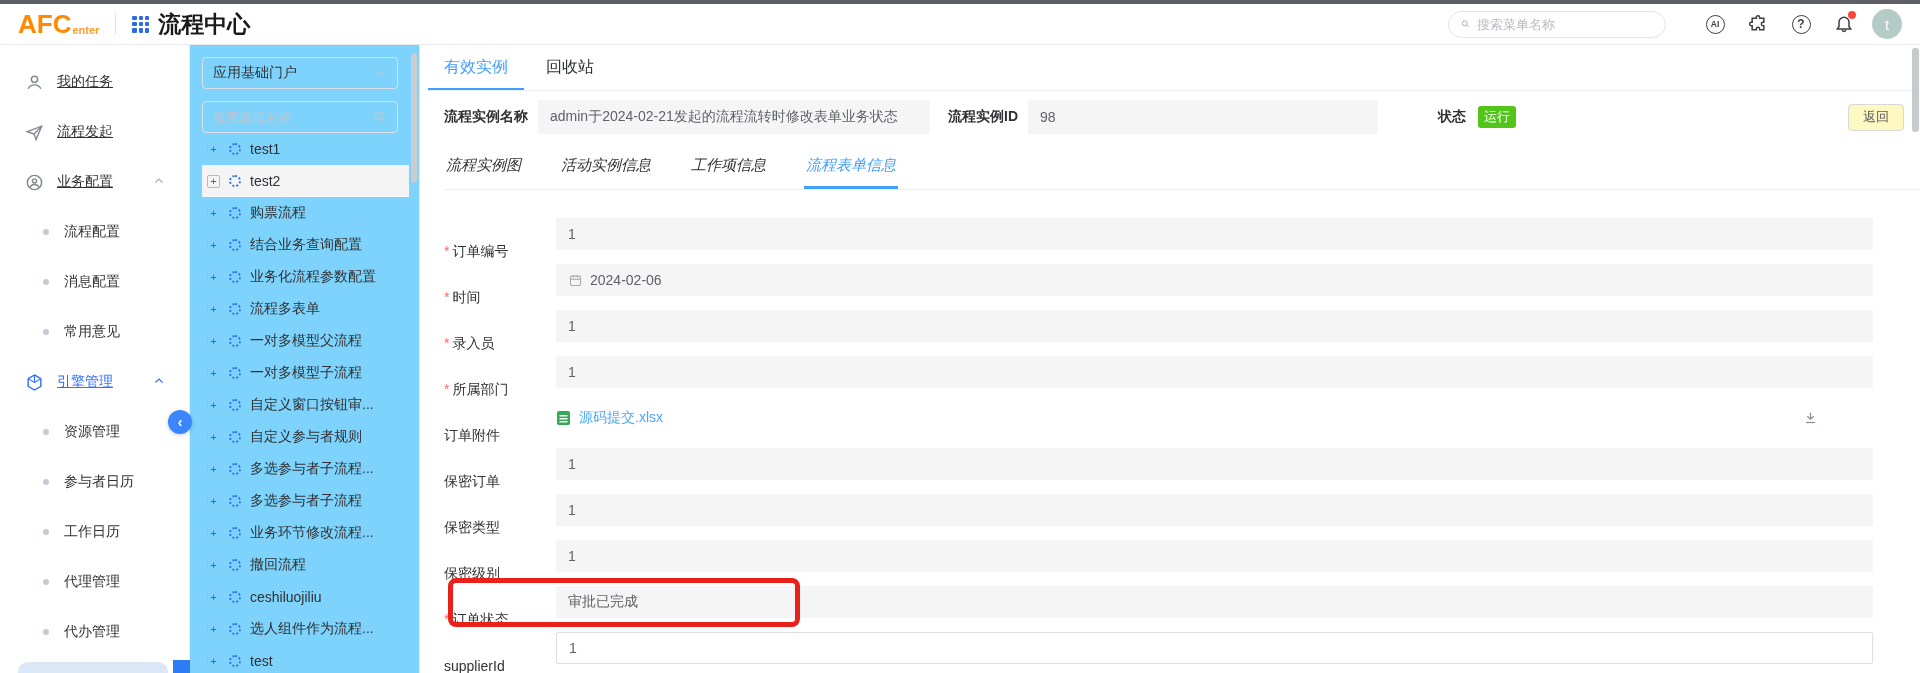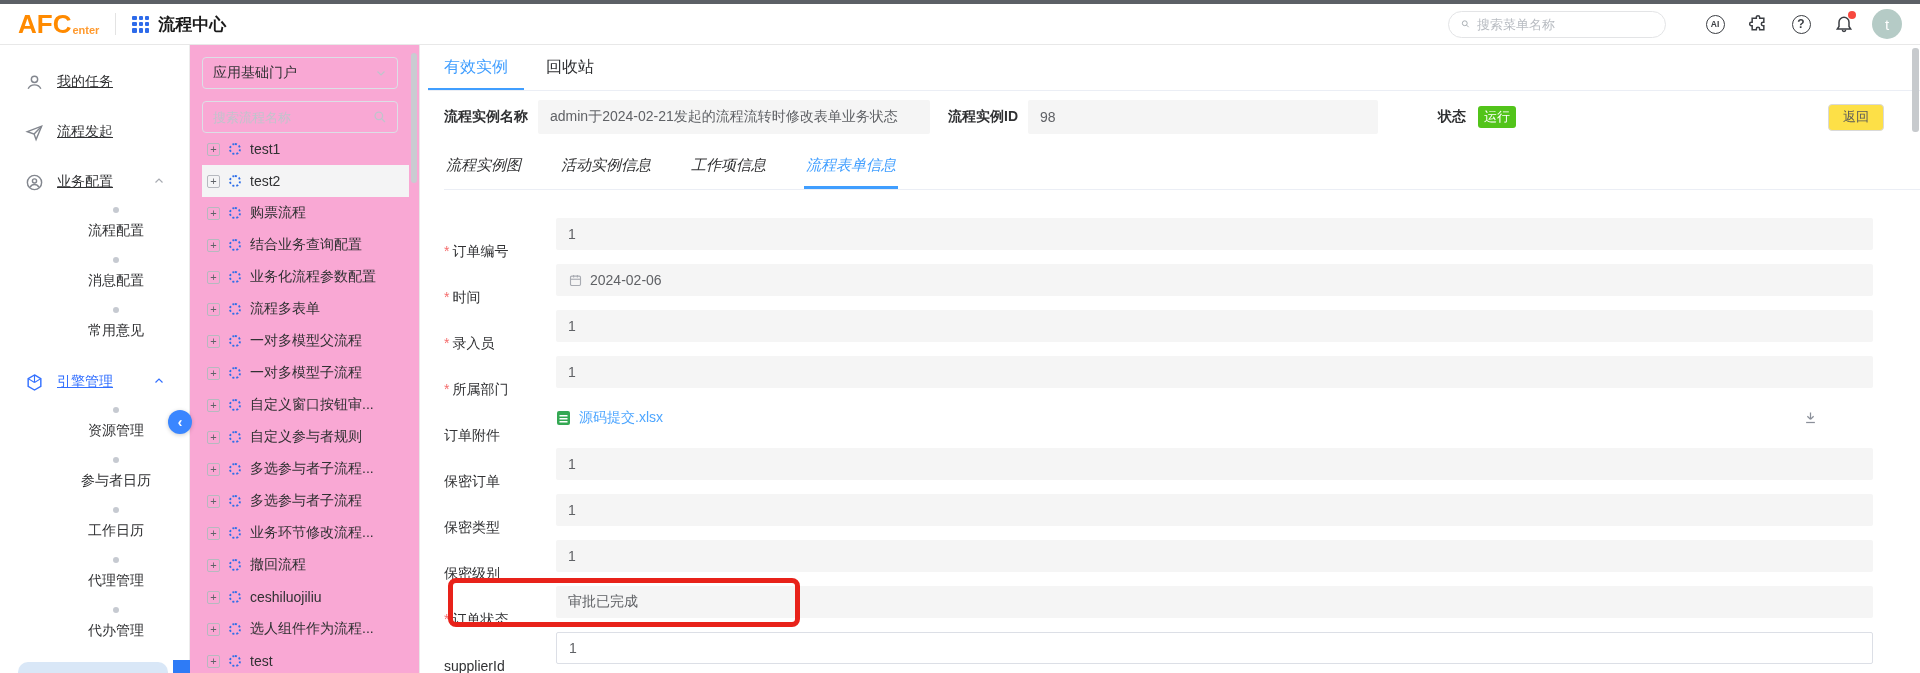--- a/index.html
+++ b/index.html
@@ -7,46 +7,46 @@
     font-family:"Liberation Sans","DejaVu Sans",sans-serif;font-size:14px;color:#303133;}
   .top-strip{height:4px;background:#5c6066;}
   
   .header{height:41px;background:#fff;display:flex;align-items:center;padding:0 18px;border-bottom:1px solid #e8e8e8;position:relative;z-index:5;}
   .logo{display:flex;align-items:flex-end;line-height:1;}
   .logo .big{font-size:26px;font-weight:bold;color:#ff8a00;letter-spacing:0;}
   .logo .small{font-size:11px;font-weight:bold;color:#ff9a2e;margin-left:1px;margin-bottom:1px;}
   .v-div{width:1px;height:22px;background:#e3e3e3;margin:0 16px;}
   .grid-icon{width:17px;height:17px;display:grid;grid-template-columns:repeat(3,1fr);grid-template-rows:repeat(3,1fr);gap:2px;}
   .grid-icon i{background:#2e6bea;border-radius:1px;}
-  .app-title{font-size:17px;font-weight:bold;color:#1a1a1a;margin-left:9px;}
+  .app-title{font-size:23px;font-weight:bold;color:#1a1a1a;margin-left:9px;}
   .h-spacer{flex:1;}
   .search-pill{width:218px;height:27px;border:1px solid #e3e4e6;border-radius:14px;display:flex;align-items:center;padding:0 12px;gap:7px;margin-right:38px;}
   .search-pill input{border:none;outline:none;flex:1;font-size:13px;color:#606266;background:transparent;}
   .search-pill input::placeholder{color:#b8bcc2;}
   .h-icons{display:flex;align-items:center;gap:21px;}
   .h-ico{width:22px;height:22px;display:flex;align-items:center;justify-content:center;position:relative;color:#3b3e43;}
   .ai-badge{width:19px;height:19px;border:1.6px solid #3b3e43;border-radius:50%;font-size:8.5px;font-weight:bold;display:flex;align-items:center;justify-content:center;color:#3b3e43;}
   .help-badge{width:19px;height:19px;border:1.6px solid #3b3e43;border-radius:50%;font-size:12px;font-weight:bold;display:flex;align-items:center;justify-content:center;color:#3b3e43;}
   .bell-dot{position:absolute;top:-2px;right:-1px;width:8px;height:8px;border-radius:50%;background:#f7483f;}
   .avatar{width:30px;height:30px;border-radius:50%;background:#b5cbc6;color:#fff;font-size:15px;display:flex;align-items:center;justify-content:center;margin-left:17px;}
   
   .app-body{display:flex;height:628px;position:relative;}
   
   .sidebar{width:190px;background:#fff;border-right:1px solid #ececec;position:relative;padding-top:12px;flex:none;}
   .side-item{height:50px;display:flex;align-items:center;padding-left:25px;gap:13px;cursor:pointer;text-decoration:underline;}
   .side-item .s-ico{width:19px;height:19px;flex:none;display:flex;align-items:center;justify-content:center;}
   .side-item .chev{margin-left:auto;margin-right:24px;}
-  .side-sub{height:50px;display:flex;align-items:center;padding-left:43px;gap:9px;cursor:pointer;flex-direction:column;}
+  .side-sub{height:50px;display:flex;align-items:center;padding-left:43px;gap:15px;cursor:pointer;}
   .dot{width:6px;height:6px;border-radius:50%;background:#c6cad1;flex:none;}
   .side-item.active{color:#3370ff;}
   .collapse-circle{position:absolute;left:168px;top:365px;width:24px;height:24px;border-radius:50%;background:#3a86ff;color:#fff;display:flex;align-items:center;justify-content:center;font-size:14px;font-weight:bold;z-index:9;box-shadow:0 1px 4px rgba(0,0,0,.2);}
   .side-pill{position:absolute;left:18px;bottom:0;width:150px;height:11px;border-radius:10px 10px 0 0;background:#d9e7f7;}
   .side-blue{position:absolute;left:173px;bottom:0;width:17px;height:13px;background:#2e7bf6;}
   
-  .tree{width:230px;border-right:1px solid #e8e8e8;padding:12px 10px 0 12px;position:relative;flex:none;background:#f9a8d4;}
+  .tree{width:230px;border-right:1px solid #e8e8e8;padding:12px 10px 0 12px;position:relative;flex:none;background:#7dd3fc;}
   .tree-select{height:32px;border:1px solid #dcdfe6;border-radius:4px;display:flex;align-items:center;justify-content:space-between;padding:0 10px;cursor:pointer;width:196px;}
   .tree-search{margin-top:12px;height:32px;border:1px solid #dcdfe6;border-radius:4px;display:flex;align-items:center;padding:0 10px;gap:6px;width:196px;}
   .tree-search input{border:none;outline:none;flex:1;font-size:13px;background:transparent;color:#606266;min-width:0;}
   .tree-search input::placeholder{color:#c0c4cc;}
   .tree-list{margin-top:0;}
   .tree-row{height:32px;display:flex;align-items:center;gap:9px;padding:0 5px;cursor:pointer;white-space:nowrap;}
   .tree-row.selected{background:#f4f4f5;}
   .expand-box{width:13px;height:13px;border:1px solid #b6b9bf;border-radius:2px;color:#5f6368;font-size:11px;line-height:11px;display:flex;align-items:center;justify-content:center;flex:none;}
   .node-icon{width:12px;height:12px;border:2px dotted #2e6fe8;border-radius:50%;flex:none;}
   .tree-row .t-label{overflow:hidden;text-overflow:ellipsis;max-width:160px;}
@@ -57,21 +57,21 @@
   .main-tab{padding:0 16px;line-height:44px;font-size:16px;color:#303133;cursor:pointer;border-bottom:2px solid transparent;}
   .main-tab.active{color:#409eff;border-bottom-color:#409eff;}
   .inst-row{height:52px;display:flex;align-items:center;}
   .inst-label{font-weight:bold;color:#303133;flex:none;}
   .inst-input{height:34px;background:#f5f5f5;border-radius:2px;display:flex;align-items:center;padding:0 12px;color:#606266;flex:none;}
   .inst-input.name{width:392px;margin-left:10px;}
   .inst-input.id{width:350px;margin-left:10px;}
   .lbl2{margin-left:18px;}
   .status-lbl{margin-left:60px;font-weight:bold;}
   .badge{margin-left:12px;height:22px;padding:0 6px;border-radius:3px;background:#52c41a;color:#fff;font-size:13px;display:flex;align-items:center;}
-  .back-btn{margin-left:auto;margin-right:36px;width:56px;height:27px;border:1px solid #d9d9d9;border-radius:4px;background:#fde047;color:#595959;font-size:13px;display:flex;align-items:center;justify-content:center;cursor:pointer;}
+  .back-btn{margin-left:auto;margin-right:16px;width:56px;height:27px;border:1px solid #d9d9d9;border-radius:4px;background:#fef9c3;color:#595959;font-size:13px;display:flex;align-items:center;justify-content:center;cursor:pointer;}
   .detail-tabs{height:47px;display:flex;gap:36px;border-bottom:1px solid #ebeef5;align-items:stretch;font-style:italic;}
   .detail-tab{font-size:15px;color:#303133;line-height:44px;border-bottom:3px solid transparent;cursor:pointer;padding:0 2px;}
   .detail-tab.active{color:#409eff;border-bottom-color:#409eff;}
   
   .form{padding-top:28px;padding-right:47px;}
   .form-row{display:flex;align-items:center;height:32px;margin-bottom:14px;position:relative;}
   .f-label{width:102px;text-align:left;flex:none;color:#303133;white-space:nowrap;margin-top:36px;}
   .f-label .req{color:#f56c6c;margin-right:3px;}
   .f-input{flex:1;height:32px;background:#f5f5f5;border-radius:2px;display:flex;align-items:center;padding:0 12px;color:#606266;margin-left:10px;gap:7px;min-width:0;}
   .f-input.editable{background:#fff;border:1px solid #dcdfe6;}

